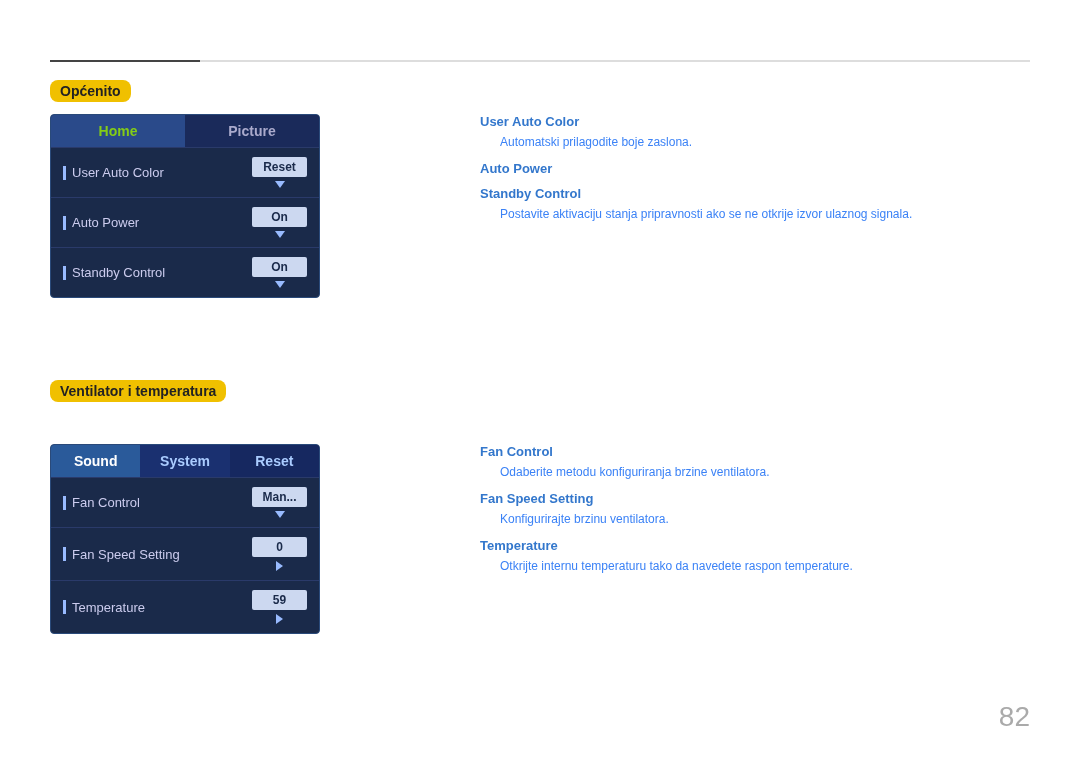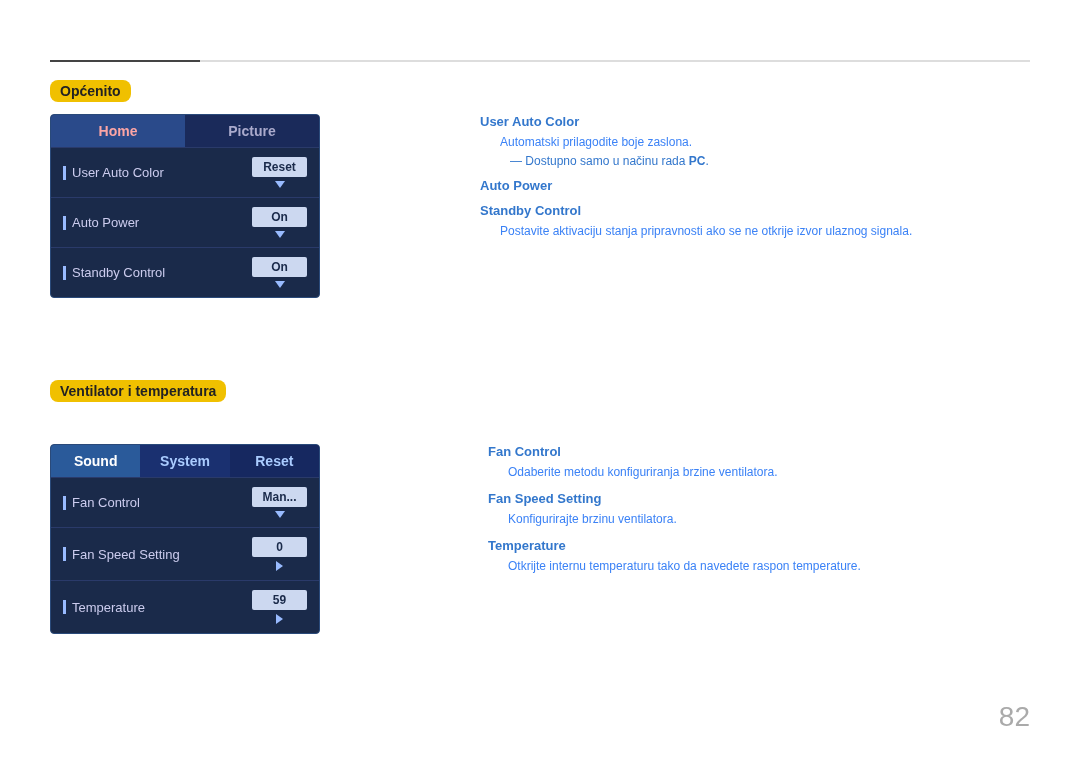--- a/index.html
+++ b/index.html
@@ -69,21 +69,21 @@
       flex: 1;
       padding: 8px 0;
       text-align: center;
       font-weight: bold;
       font-size: 14px;
       cursor: pointer;
     }
 
     .menu-tab.active {
       background: #2a4a8a;
-      color: #fca5a5;
+      color: #84cc16;
     }
 
     .menu-tab.inactive {
       background: #1a2a5a;
       color: #aac;
     }
 
     .menu-item {
       display: flex;
       align-items: center;
@@ -252,40 +252,37 @@
         </div>
       </div>
     </div>
 
     <div style="position: relative; margin-left: 160px;">
 
       <div class="desc-title">User Auto Color</div>
       <div class="desc-bullet">
         <span>Automatski prilagodite boje zaslona.</span>
       </div>
-      <div class="desc-note">
-        ― Dostupno samo u načinu rada <strong>PC</strong>.
-      </div>
 
       <div class="desc-title">Auto Power</div>
 
       <div class="desc-title">Standby Control</div>
       <div class="desc-bullet">
         <span>Postavite aktivaciju stanja pripravnosti ako se ne otkrije izvor ulaznog signala.</span>
       </div>
     </div>
   </div>
 </div>
 
 <div class="section2">
   <div class="section-title-yellow">Ventilator i temperatura</div>
 
   
 
-  <div class="section2-menu" style="display: flex; gap: 8px;">
+  <div class="section2-menu" style="display: flex; gap: 0;">
 
     <div class="menu-widget">
       <div class="menu-tabs">
         <div class="menu-tab sound-active">Sound</div>
         <div class="menu-tab system-active" style="background:#1a3070; color:#aaccff;">System</div>
         <div class="menu-tab tool-active" style="background:#162860; color:#aaccff;">Reset</div>
       </div>
 
       <div class="menu-item">
         <div class="menu-item-label">

